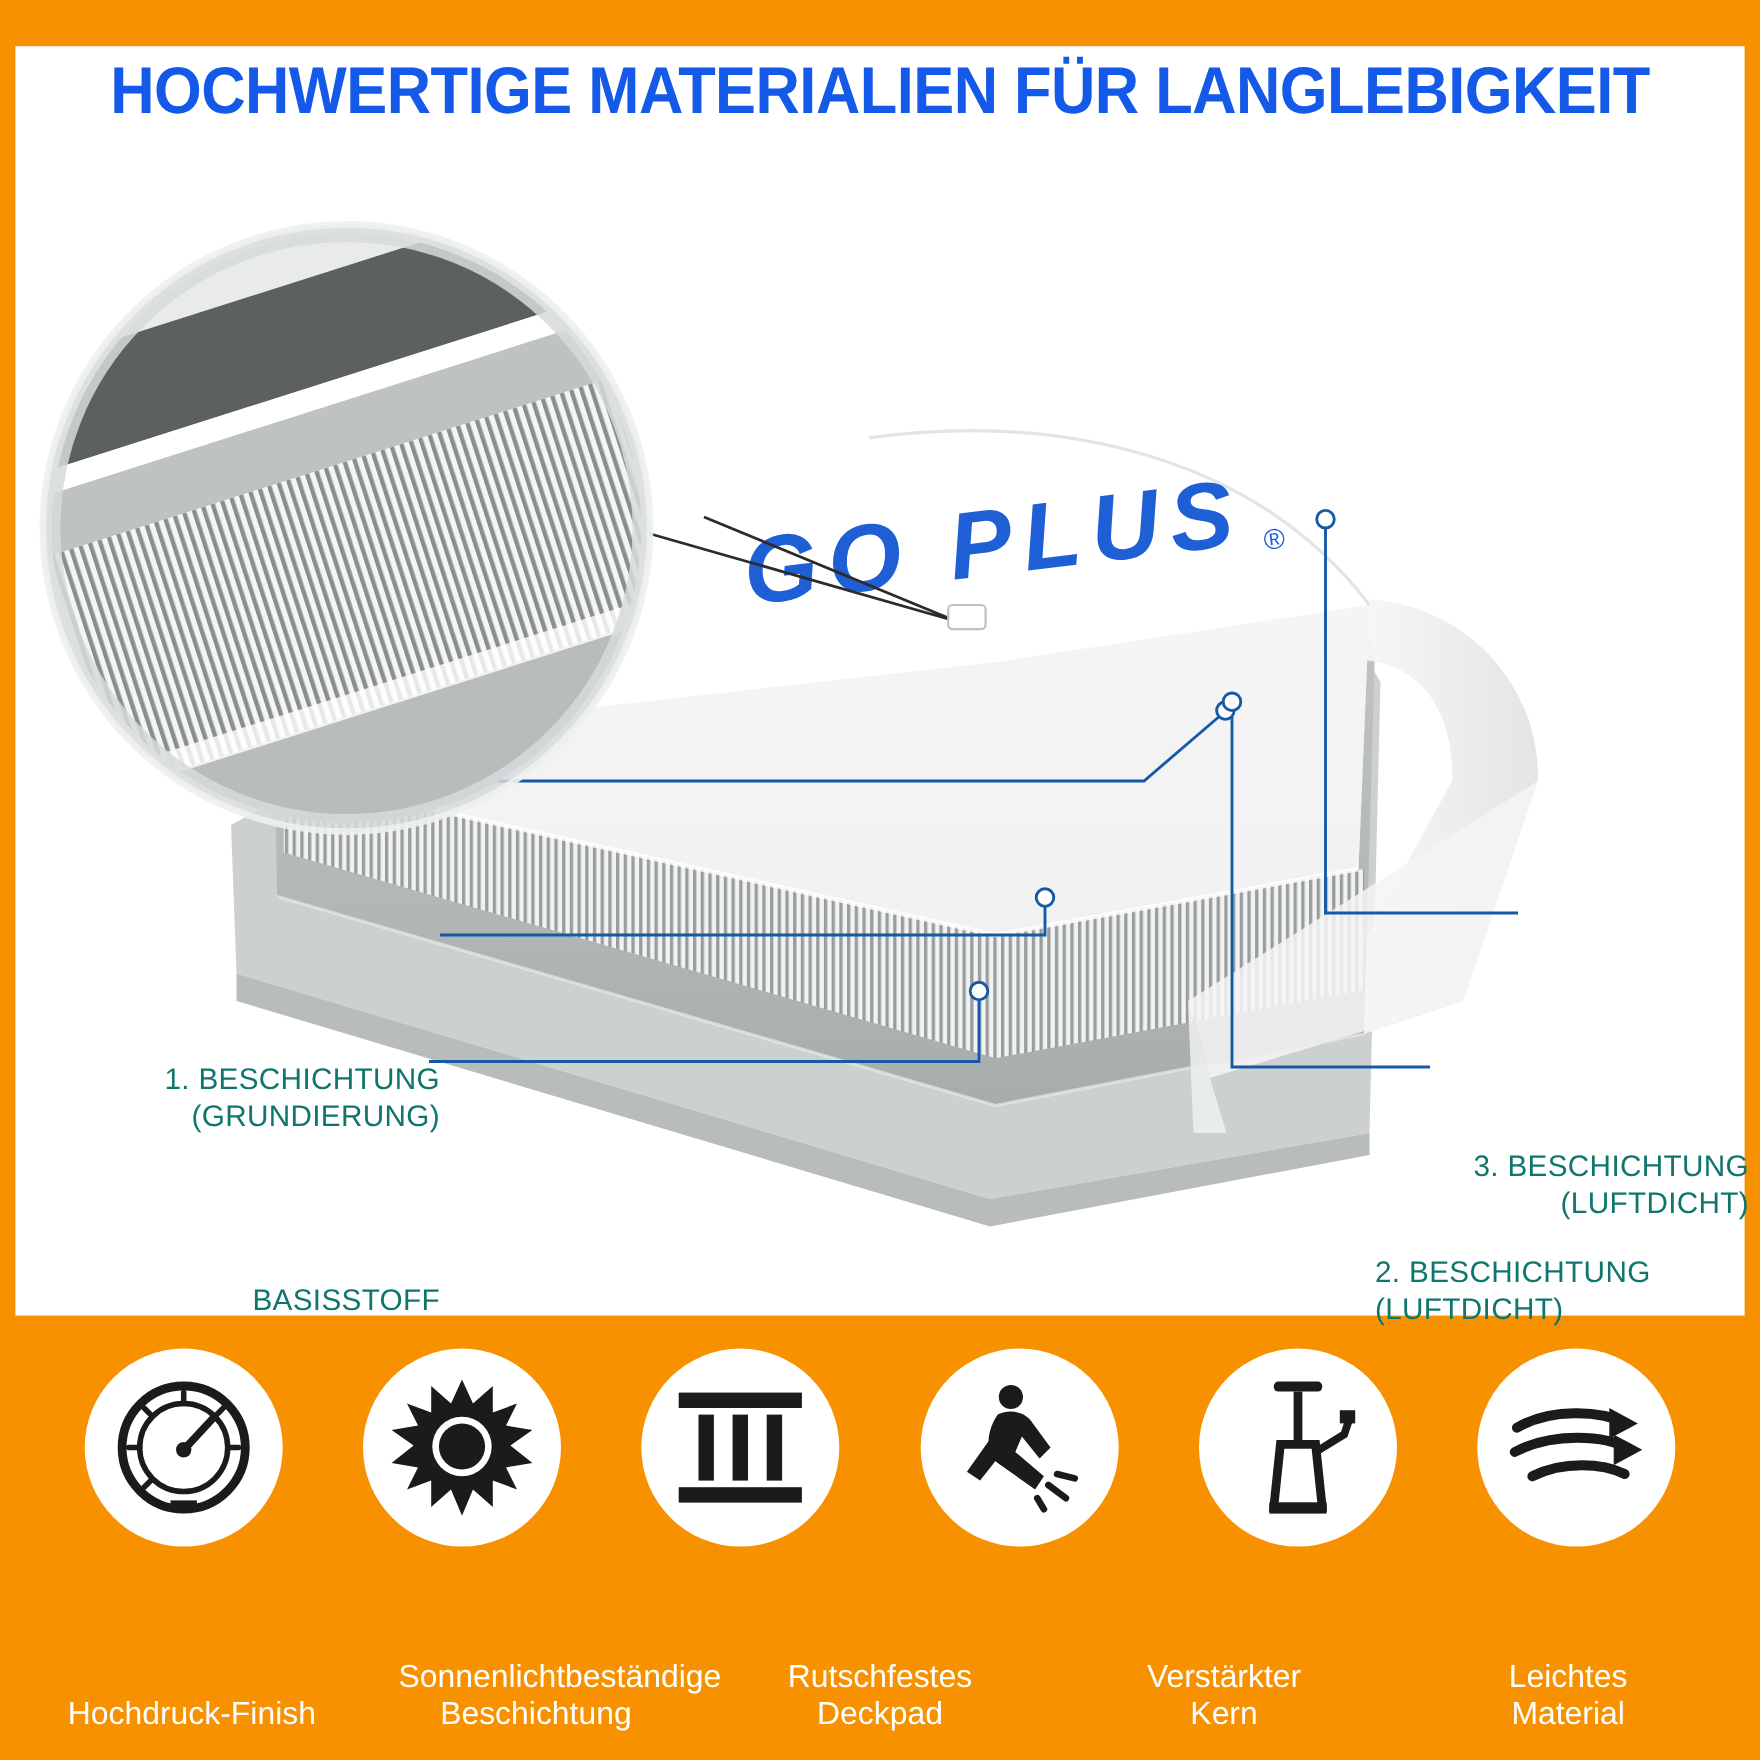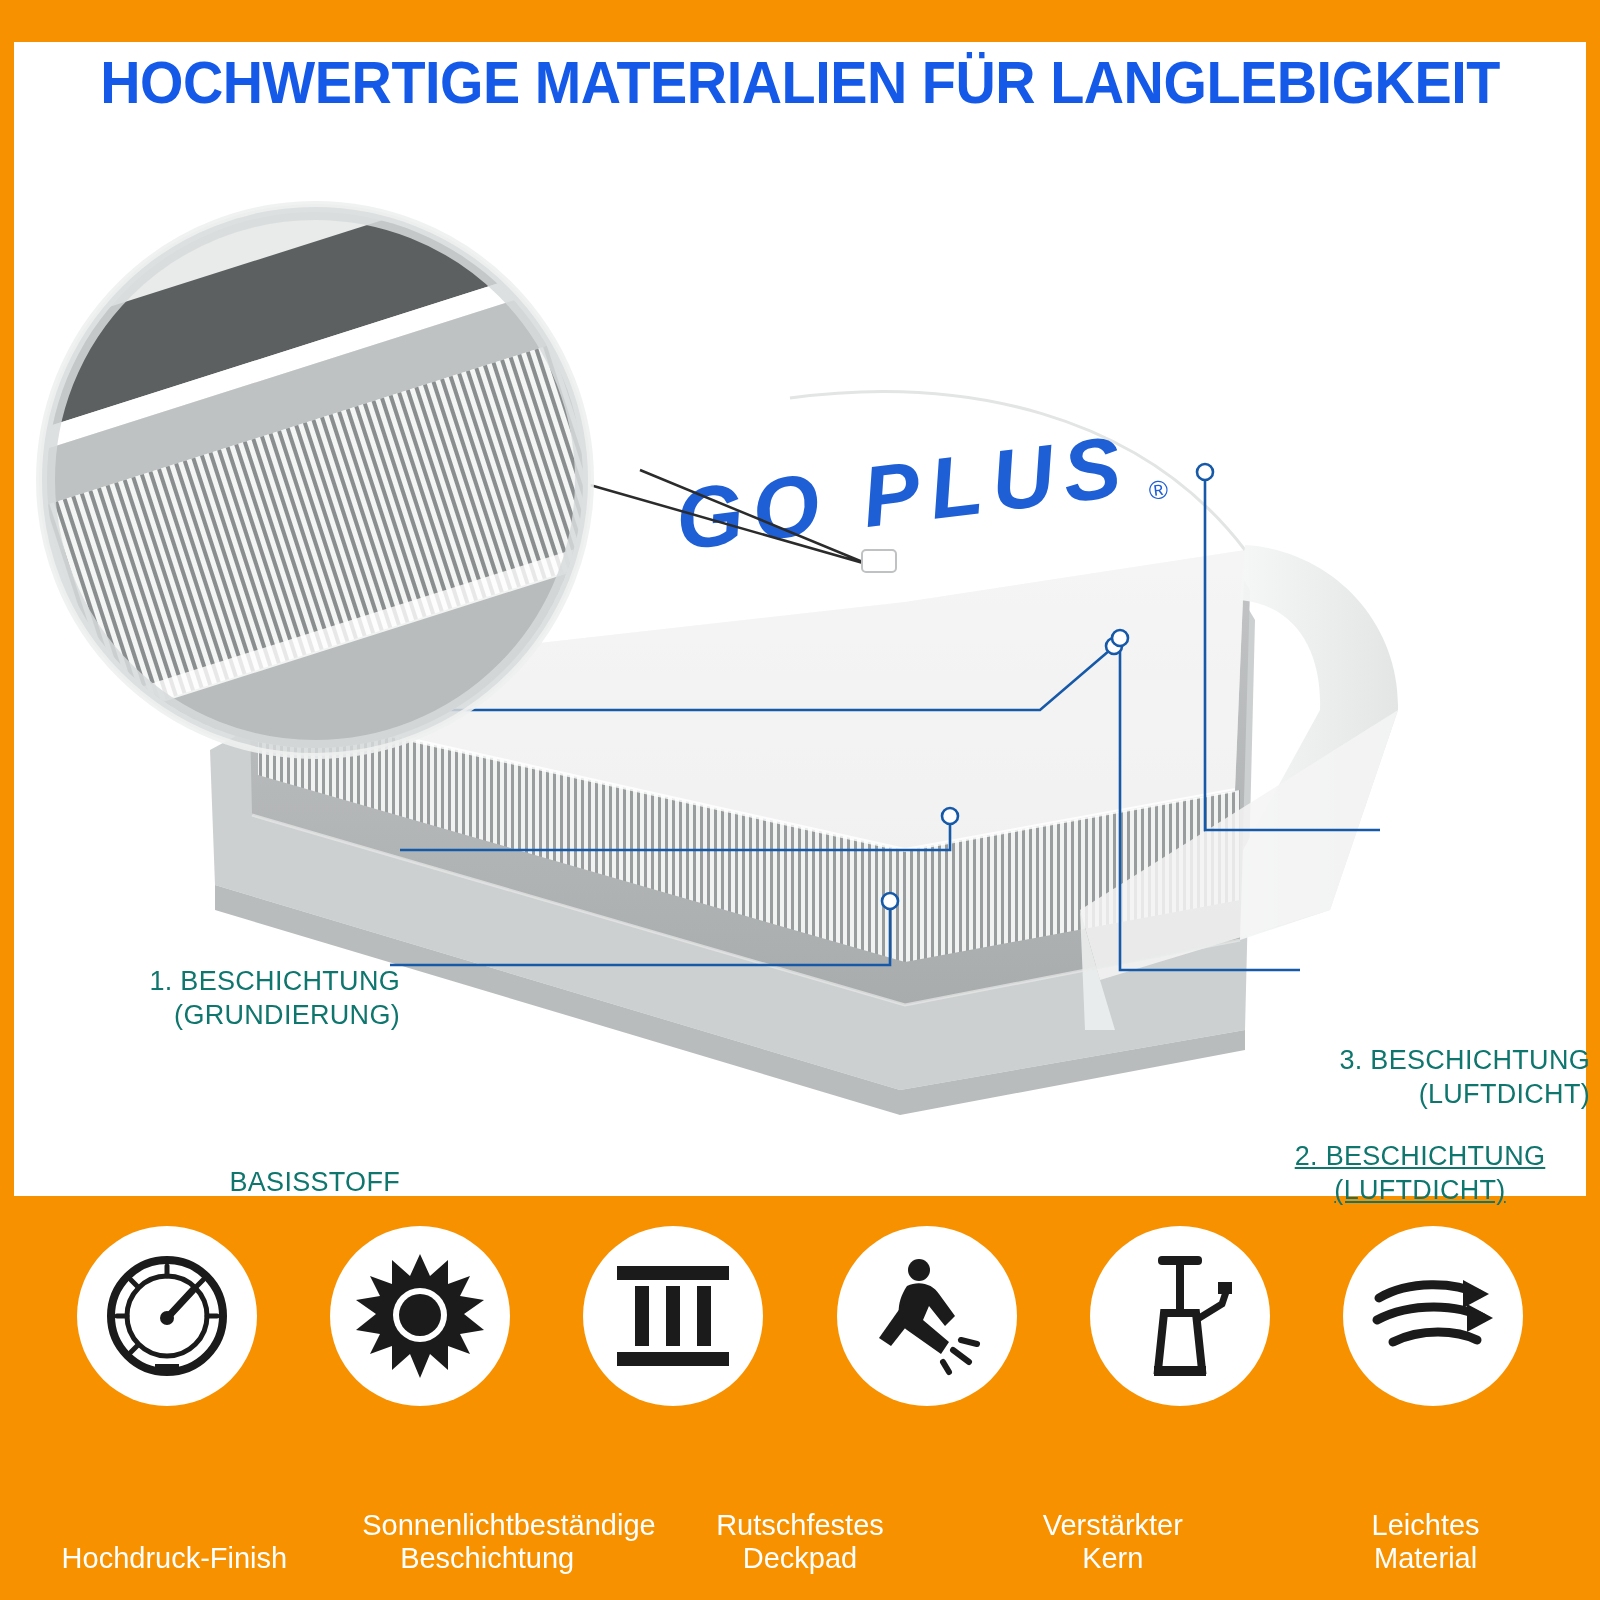--- a/index.html
+++ b/index.html
@@ -210,21 +210,21 @@
 <div class="lbl r" style="left:60px;top:965px;width:340px;">1. BESCHICHTUNG
 (GRUNDIERUNG)</div>
 
 <div class="lbl r" style="left:60px;top:1166px;width:340px;">BASISSTOFF</div>
 
 <div class="lbl r" style="left:60px;top:1225px;width:330px;">SPACE GARN</div>
 
 <div class="lbl l" style="left:1290px;top:1000px;width:300px;text-align:right;margin-top:44px;">3. BESCHICHTUNG
 (LUFTDICHT)</div>
 
-<div class="lbl l" style="left:1250px;top:1140px;width:340px;text-align:center;text-decoration:underline;">2. BESCHICHTUNG
+<div class="lbl l" style="left:1250px;top:1140px;width:340px;text-align:left;">2. BESCHICHTUNG
 (LUFTDICHT)</div>
 
 <div class="features">
 
   <div class="feat-row">
 
     <div class="feat">
       <div class="circle">
         <svg width="140" height="140" viewBox="0 0 140 140">
           <circle cx="70" cy="70" r="56" fill="none" stroke="#1b1b1b" stroke-width="8"></circle>

